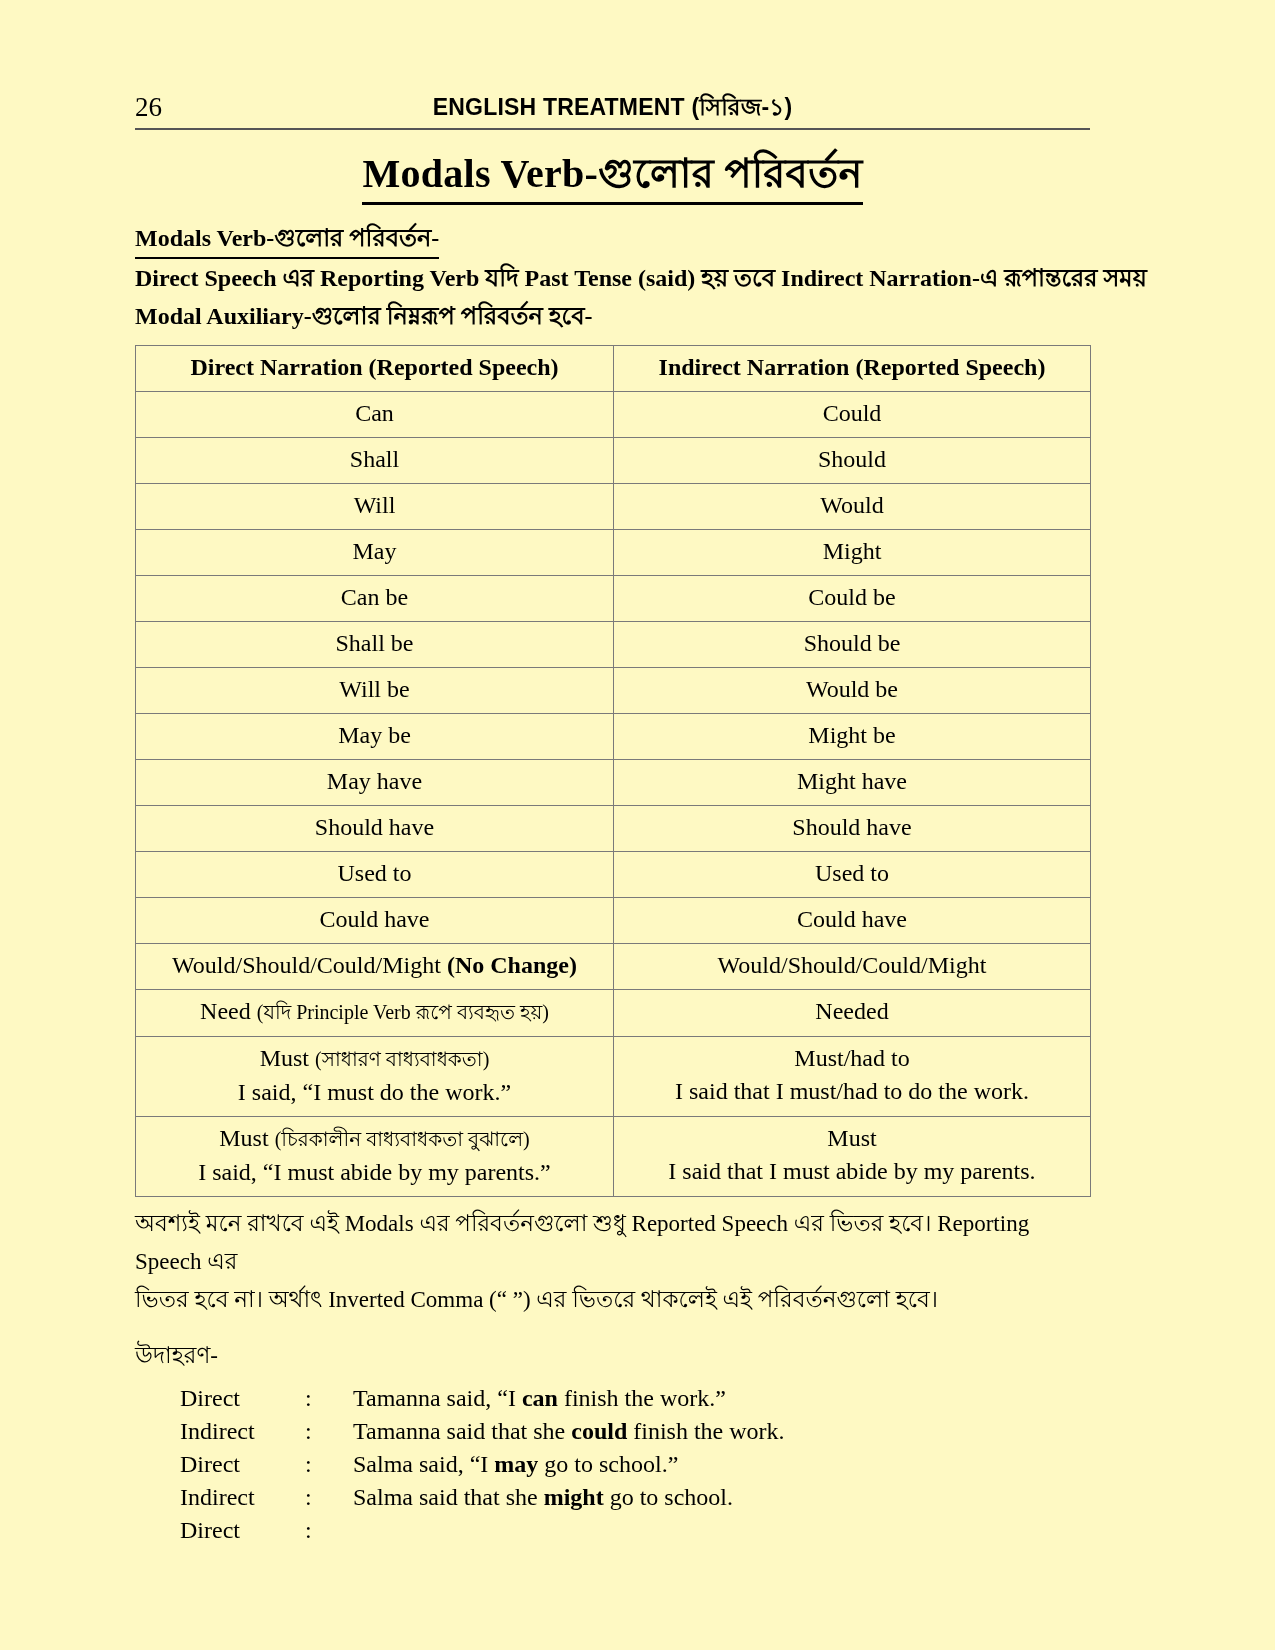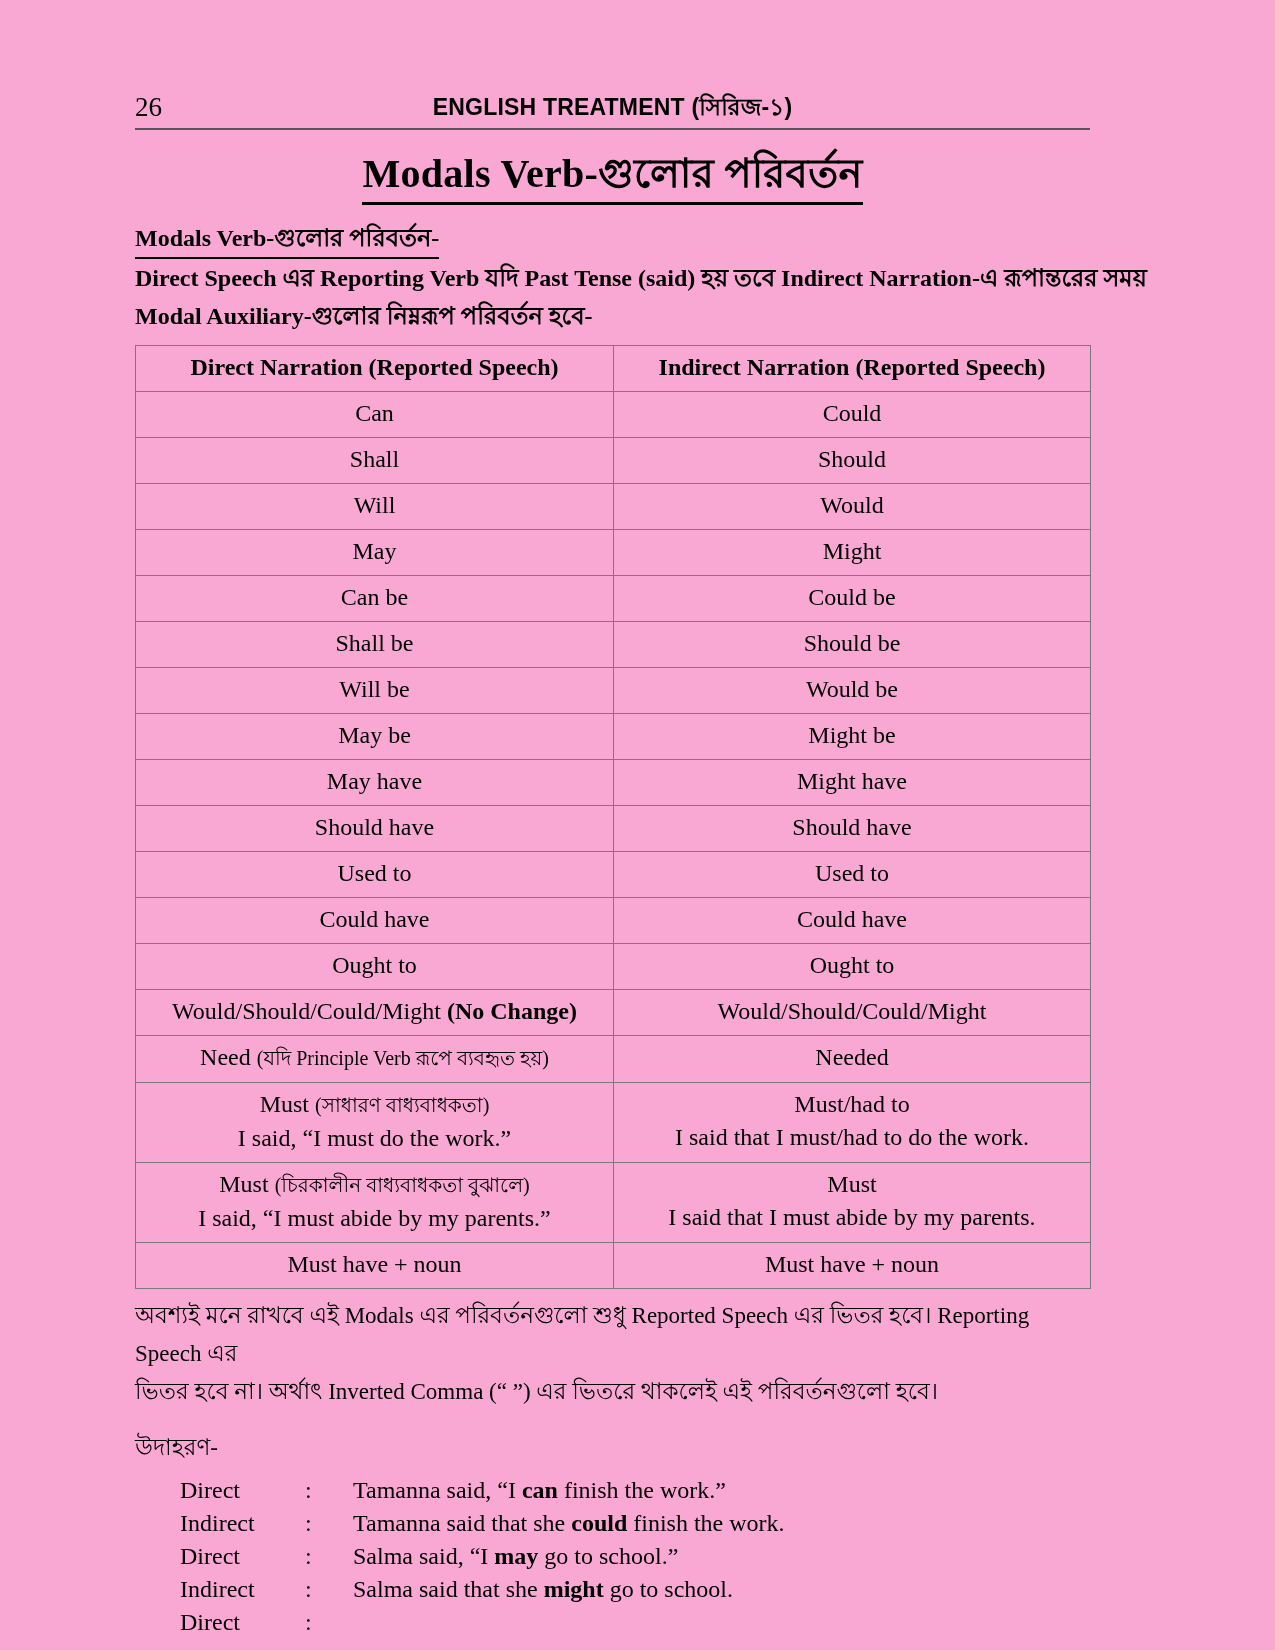--- a/index.html
+++ b/index.html
@@ -5,21 +5,21 @@
   html, body {
     margin: 0;
     padding: 0;
     background: #ffffff;
   }
   .page {
     position: relative;
     width: 1275px;
     height: 1650px;
     margin: 0 auto;
-    background: #f9a8d4;
+    background: #fef9c3;
     font-family: "Liberation Serif", "DejaVu Serif", serif;
     color: #000000;
     overflow: hidden;
   }
   .content {
     position: absolute;
     left: 135px;
     top: 90px;
     width: 955px;
   }
@@ -225,42 +225,34 @@
           </tr>
           <tr>
             <td><span>Used to</span></td>
             <td><span>Used to</span></td>
           </tr>
           <tr>
             <td><span>Could have</span></td>
             <td><span>Could have</span></td>
           </tr>
           <tr>
-            <td><span>Ought to</span></td>
-            <td><span>Ought to</span></td>
-          </tr>
-          <tr>
             <td><span>Would/Should/Could/Might </span><span class="b">(No Change)</span></td>
             <td><span>Would/Should/Could/Might</span></td>
           </tr>
           <tr>
             <td><span>Need </span><span class="sub">(যদি Principle Verb রূপে ব্যবহৃত হয়)</span></td>
             <td><span>Needed</span></td>
           </tr>
           <tr>
             <td><span>Must </span><span class="sub">(সাধারণ বাধ্যবাধকতা)</span><span class="ex">I said, “I must do the work.”</span></td>
             <td><span>Must/had to</span><span class="ex">I said that I must/had to do the work.</span></td>
           </tr>
           <tr>
             <td><span>Must </span><span class="sub">(চিরকালীন বাধ্যবাধকতা বুঝালে)</span><span class="ex">I said, “I must abide by my parents.”</span></td>
             <td><span>Must</span><span class="ex">I said that I must abide by my parents.</span></td>
-          </tr>
-          <tr>
-            <td><span>Must have + noun</span></td>
-            <td><span>Must have + noun</span></td>
           </tr>
         </tbody>
     </table>
 
     <div class="notes">
       <p>অবশ্যই মনে রাখবে এই Modals এর পরিবর্তনগুলো শুধু Reported Speech এর ভিতর হবে। Reporting Speech এর</p>
       <p>ভিতর হবে না। অর্থাৎ Inverted Comma (“     ”)  এর ভিতরে থাকলেই এই পরিবর্তনগুলো হবে।</p>
       <div class="udaharon">উদাহরণ-</div>
     </div>
 

